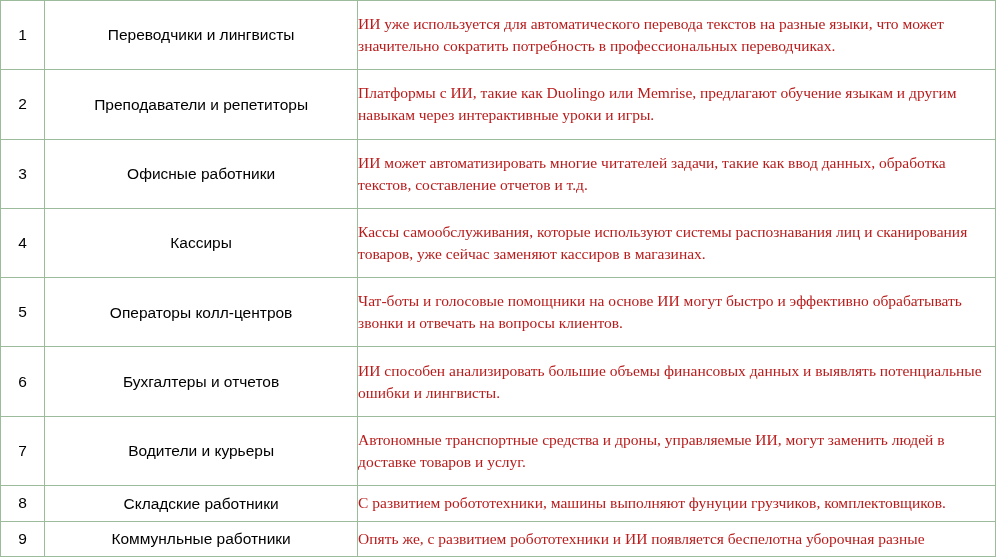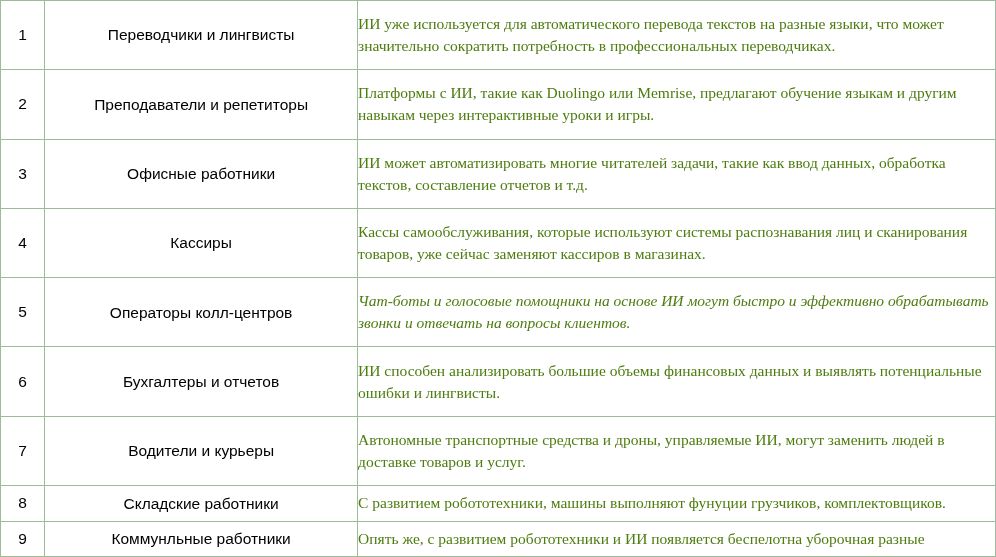--- a/index.html
+++ b/index.html
@@ -45,31 +45,30 @@
     font-family: "Liberation Sans", sans-serif;
     font-size: 15.5px;
     color: #000000;
     padding: 2px 8px;
     line-height: 1.25;
   }
   .cell-desc {
     text-align: left;
     font-family: "Liberation Serif", serif;
     font-size: 15.5px;
-    color: #4d7c0f;
+    color: #b91c1c;
     padding: 5px 9px 5px 7px;
     line-height: 1.42;
     vertical-align: top;
   }
   tr.highlighted td.cell-desc {
     border: 2px solid #3f7d3f;
   }
   tr.highlighted td.cell-desc {
     position: relative;
-    font-style: italic;
   }
 </style>
 </head>
 <body>
 
 <table id="profession-table">
   <colgroup>
     <col class="col-num">
     <col class="col-prof">
     <col class="col-desc">

